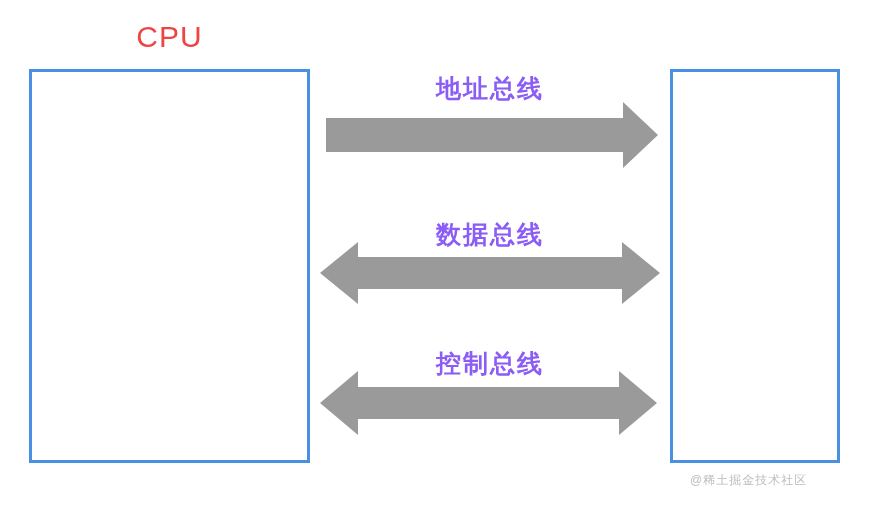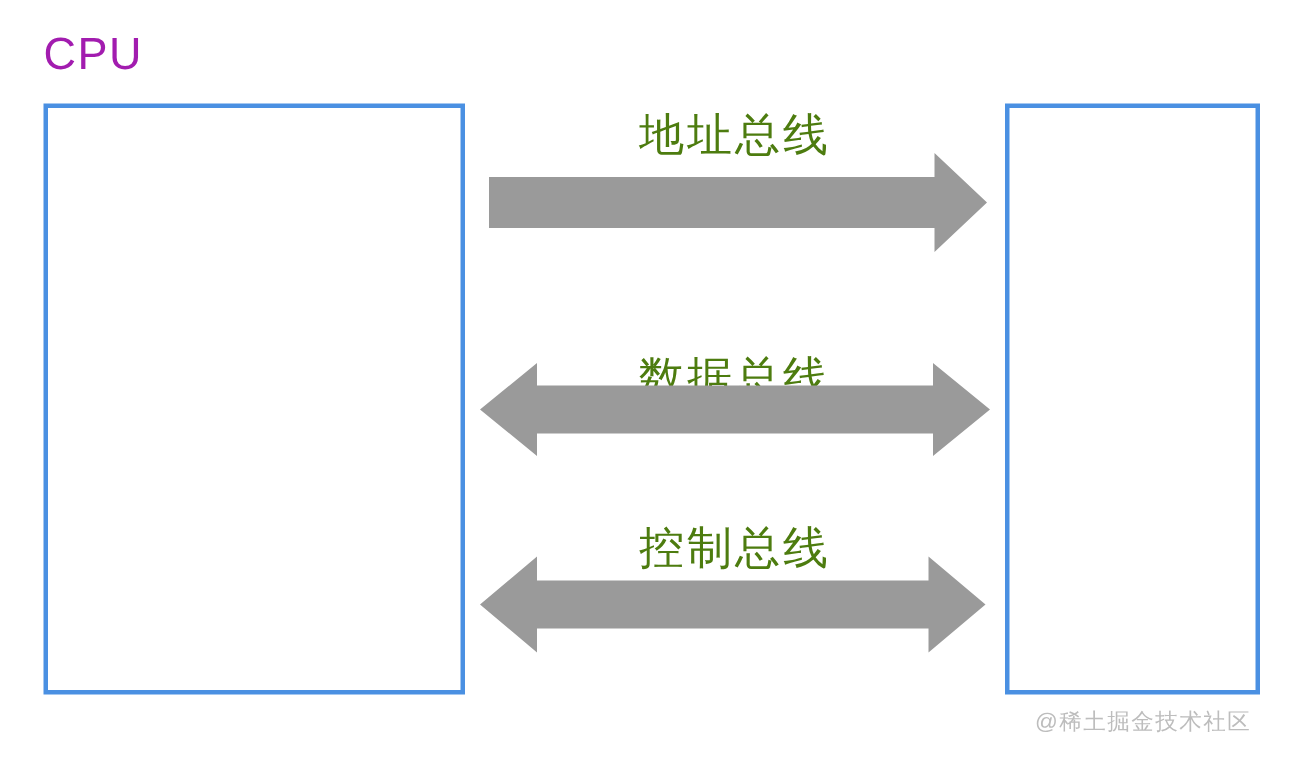--- a/index.html
+++ b/index.html
@@ -17,23 +17,24 @@
     height: 510px;
     background: #ffffff;
     overflow: hidden;
   }
 
   
   .unit-title {
     position: absolute;
     font-size: 30px;
     line-height: 1;
-    color: #a21caf;
+    color: #ef4444;
     letter-spacing: 1px;
     white-space: nowrap;
+    text-align: center;
   }
   #cpu-title {
     left: 29px;
     width: 281px;
     top: 22px;
   }
   #memory-title {
     left: 670px;
     width: 170px;
     top: 20px;
@@ -68,49 +69,49 @@
   }
   #bus-row-address { top: 68px;  height: 100px; }
   #bus-row-data    { top: 208px; height: 100px; }
   #bus-row-control { top: 341px; height: 100px; }
 
   .bus-label {
     position: absolute;
     left: 0;
     width: 100%;
     text-align: center;
-    font-size: 30px;
+    font-size: 25px;
     line-height: 1;
-    color: #4d7c0f;
+    color: #8b5cf6;
     white-space: nowrap;
-    font-weight: 400;
+    font-weight: 700;
     letter-spacing: 2px;
   }
   #bus-row-address .bus-label { top: 8px; }
-  #bus-row-data    .bus-label { top: 30px; }
+  #bus-row-data    .bus-label { top: 14px; }
   #bus-row-control .bus-label { top: 10px; text-align: center; }
 
   .bus-arrow {
     position: absolute;
     left: 0;
     width: 344px;
   }
   #bus-row-address .bus-arrow { top: 34px; height: 66px; }
   #bus-row-data    .bus-arrow { top: 30px; height: 70px; }
   #bus-row-control .bus-arrow { top: 26px; height: 72px; }
 
   .bus-arrow svg { display: block; width: 100%; height: 100%; }
   .arrow-shape { fill: #9a9a9a; }
 
   
   #watermark {
     position: absolute;
     left: 690px;
     top: 474px;
-    font-size: 15px;
+    font-size: 12px;
     line-height: 1;
     color: #bdbdbd;
     white-space: nowrap;
     letter-spacing: 1px;
   }
 </style>
 </head>
 <body>
 
 <div id="canvas">

